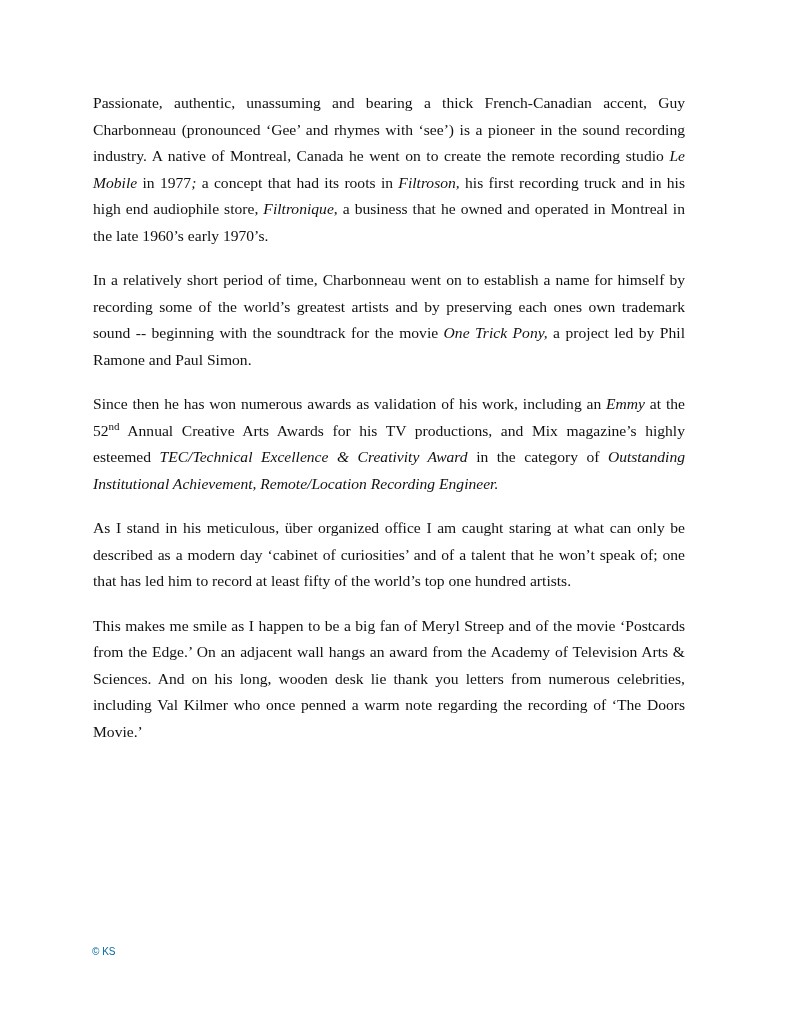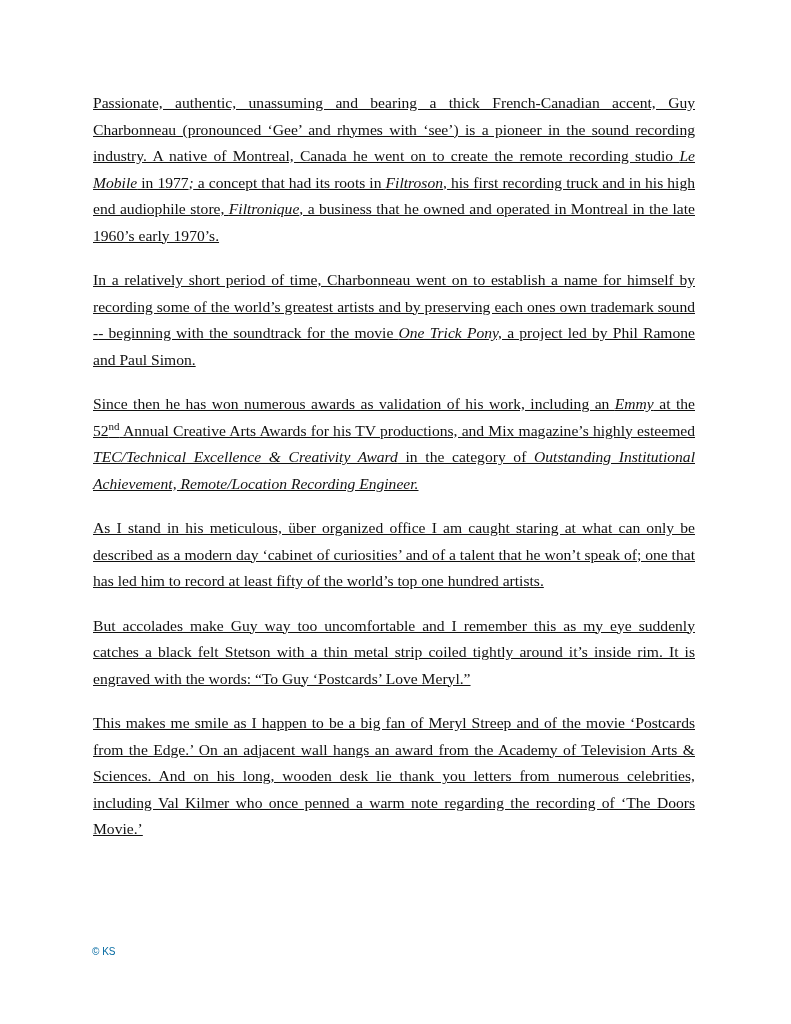--- a/index.html
+++ b/index.html
@@ -2,34 +2,33 @@
 <html><head>
   <meta charset="utf-8">
   <style>
     html, body { margin: 0; padding: 0; background: #ffffff; }
     body { width: 791px; height: 1024px; position: relative; overflow: hidden; }
     .page {
       position: absolute; left: 93px; top: 90px; width: 606px;
       font-family: "Liberation Serif", "DejaVu Serif", serif;
       font-size: 15.6px; line-height: 26.5px; color: #111111;
     }
-    .para { margin: 0 4px 18px 0; text-align: justify; text-decoration: underline; }
+    .para { margin: 0 14px 18px 0; text-align: justify; }
     .para i { font-style: italic; }
     sup { font-size: 11px; line-height: 0; vertical-align: 6px; }
     .footer {
       position: absolute; left: 92px; top: 946px;
       font-family: "Liberation Sans", "DejaVu Sans", sans-serif;
       font-size: 10px; color: #0369a1;
     }
   </style>
 </head>
 <body>
 
 <div class="page">
   <p class="para"><span>Passionate, authentic, unassuming and bearing a thick French-Canadian accent, Guy Charbonneau (pronounced ‘Gee’ and rhymes with ‘see’) is a pioneer in the sound recording industry. A native of Montreal, Canada he went on to create the remote recording studio </span><i>Le Mobile</i><span> in 1977</span><i>;</i><span> a concept that had its roots in </span><i>Filtroson,</i><span> his first recording truck and in his high end audiophile store, </span><i>Filtronique</i><span>, a business that he owned and operated in Montreal in the late 1960’s early 1970’s.</span></p>
   <p class="para"><span>In a relatively short period of time, Charbonneau went on to establish a name for himself by recording some of the world’s greatest artists and by preserving each ones own trademark sound -- beginning with the soundtrack for the movie </span><i>One Trick Pony,</i><span> a project led by Phil Ramone and Paul Simon.</span></p>
   <p class="para"><span>Since then he has won numerous awards as validation of his work, including an </span><i>Emmy</i><span> at the 52</span><sup>nd</sup><span> Annual Creative Arts Awards for his TV productions, and Mix magazine’s highly esteemed </span><i>TEC/Technical Excellence &amp; Creativity Award</i><span> in the category of </span><i>Outstanding Institutional Achievement, Remote/Location Recording Engineer.</i></p>
   <p class="para"><span>As I stand in his meticulous, über organized office I am caught staring at what can only be described as a modern day ‘cabinet of curiosities’ and of a talent that he won’t speak of; one that has led him to record at least fifty of the world’s top one hundred artists.</span></p>
-  <p class="para"><span>But accolades make Guy way too uncomfortable and I remember this as my eye suddenly catches a  black felt Stetson with a thin metal strip coiled tightly around it’s inside rim. It is engraved with the words: “To Guy ‘Postcards’ Love Meryl.”</span></p>
   <p class="para"><span>This makes me smile as I happen to be a big fan of Meryl Streep and of the movie ‘Postcards from the Edge.’ On an adjacent wall hangs an award from the Academy of Television Arts &amp; Sciences. And on his long, wooden desk lie thank you letters from numerous celebrities, including Val Kilmer who once penned a warm note regarding the recording of ‘The Doors Movie.’</span></p>
 </div>
 
 <div class="footer">© KS</div>
 
 </body></html>

